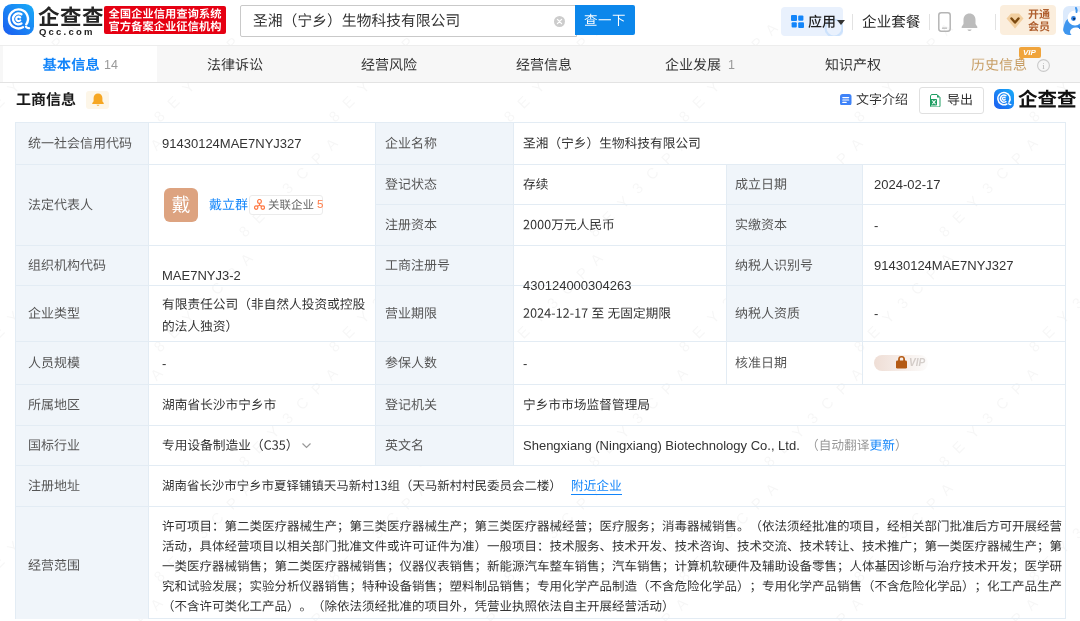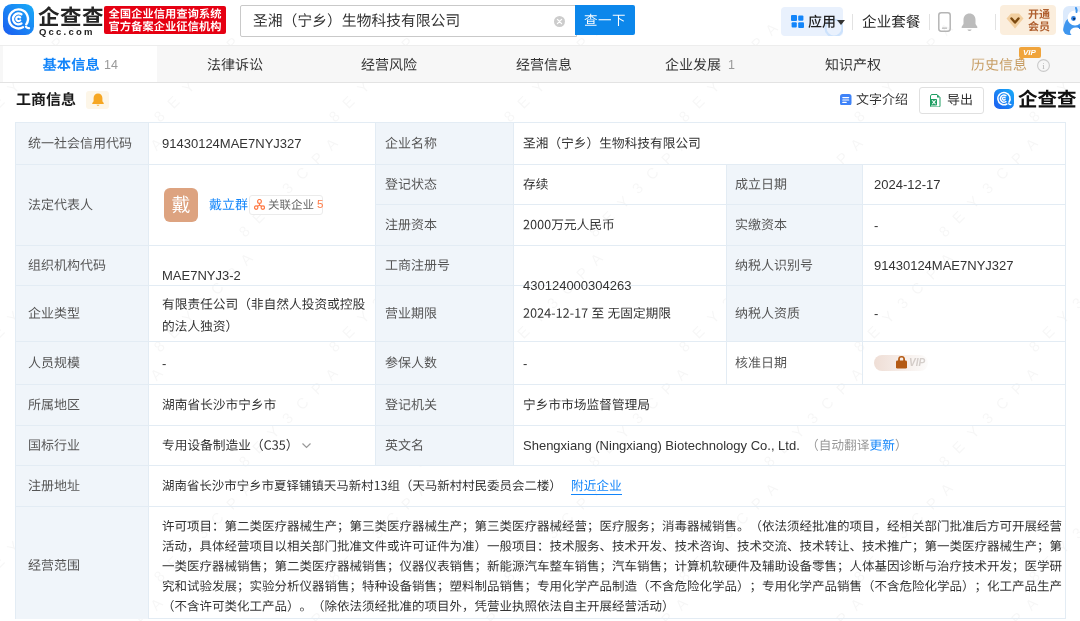--- a/index.html
+++ b/index.html
@@ -196,21 +196,21 @@
     <div style="position:absolute;left:249px;top:194.5px;width:74px;height:20px;border:1px solid #ebebeb;border-radius:3px;box-sizing:border-box;background:#fff;"></div>
     <svg style="position:absolute;left:254px;top:199.0px" width="11" height="11" viewBox="0 0 11 11">
       <g fill="none" stroke="#ff7a45" stroke-width="1.2">
         <circle cx="5.5" cy="2.4" r="1.9"></circle>
         <circle cx="2.2" cy="8.6" r="1.7"></circle>
         <circle cx="8.8" cy="8.6" r="1.7"></circle>
         <path d="M5.5 4.3v2M3.2 7.4l2.3-1.1 2.3 1.1"></path>
       </g>
     </svg>
     <div style="position:absolute;left:317px;top:198.2px;font-family:'Liberation Sans',sans-serif;font-size:11.5px;line-height:13.5px;color:#ff7a45;font-weight:400;white-space:nowrap;">5</div>
-    <div style="position:absolute;left:874px;top:177.0px;font-family:'Liberation Sans',sans-serif;font-size:13px;line-height:15px;color:#333;font-weight:400;white-space:nowrap;">2024-12-17</div>
+    <div style="position:absolute;left:874px;top:177.0px;font-family:'Liberation Sans',sans-serif;font-size:13px;line-height:15px;color:#333;font-weight:400;white-space:nowrap;">2024-02-17</div>
     <div style="position:absolute;left:874px;top:217.5px;font-family:'Liberation Sans',sans-serif;font-size:13px;line-height:15px;color:#333;font-weight:400;white-space:nowrap;">-</div>
     <div style="position:absolute;left:162px;top:268px;font-family:'Liberation Sans',sans-serif;font-size:13px;line-height:15px;color:#333;font-weight:400;white-space:nowrap;">MAE7NYJ3-2</div>
     <div style="position:absolute;left:523px;top:258.0px;font-family:'Liberation Sans',sans-serif;font-size:13px;line-height:15px;color:#333;font-weight:400;white-space:nowrap;margin-top:20px;">430124000304263</div>
     <div style="position:absolute;left:874px;top:258.0px;font-family:'Liberation Sans',sans-serif;font-size:13px;line-height:15px;color:#333;font-weight:400;white-space:nowrap;">91430124MAE7NYJ327</div>
     <div style="position:absolute;left:874px;top:306.0px;font-family:'Liberation Sans',sans-serif;font-size:13px;line-height:15px;color:#333;font-weight:400;white-space:nowrap;">-</div>
     <div style="position:absolute;left:162px;top:355.5px;font-family:'Liberation Sans',sans-serif;font-size:13px;line-height:15px;color:#333;font-weight:400;white-space:nowrap;">-</div>
     <div style="position:absolute;left:523px;top:355.5px;font-family:'Liberation Sans',sans-serif;font-size:13px;line-height:15px;color:#333;font-weight:400;white-space:nowrap;">-</div>
     <div style="position:absolute;left:874px;top:354.5px;width:54px;height:16px;border-radius:8px;background:linear-gradient(90deg,rgba(236,216,206,0.85),rgba(243,238,235,0.2));"></div>
     <svg style="position:absolute;left:896px;top:356.0px" width="11" height="13" viewBox="0 0 11 13">
       <path d="M5.5 0a3.4 3.4 0 0 0-3.4 3.4V5h1.8V3.5a1.7 1.7 0 1 1 3.3 0V5h1.8V3.4A3.4 3.4 0 0 0 5.5 0z" fill="#b45a14"></path>

